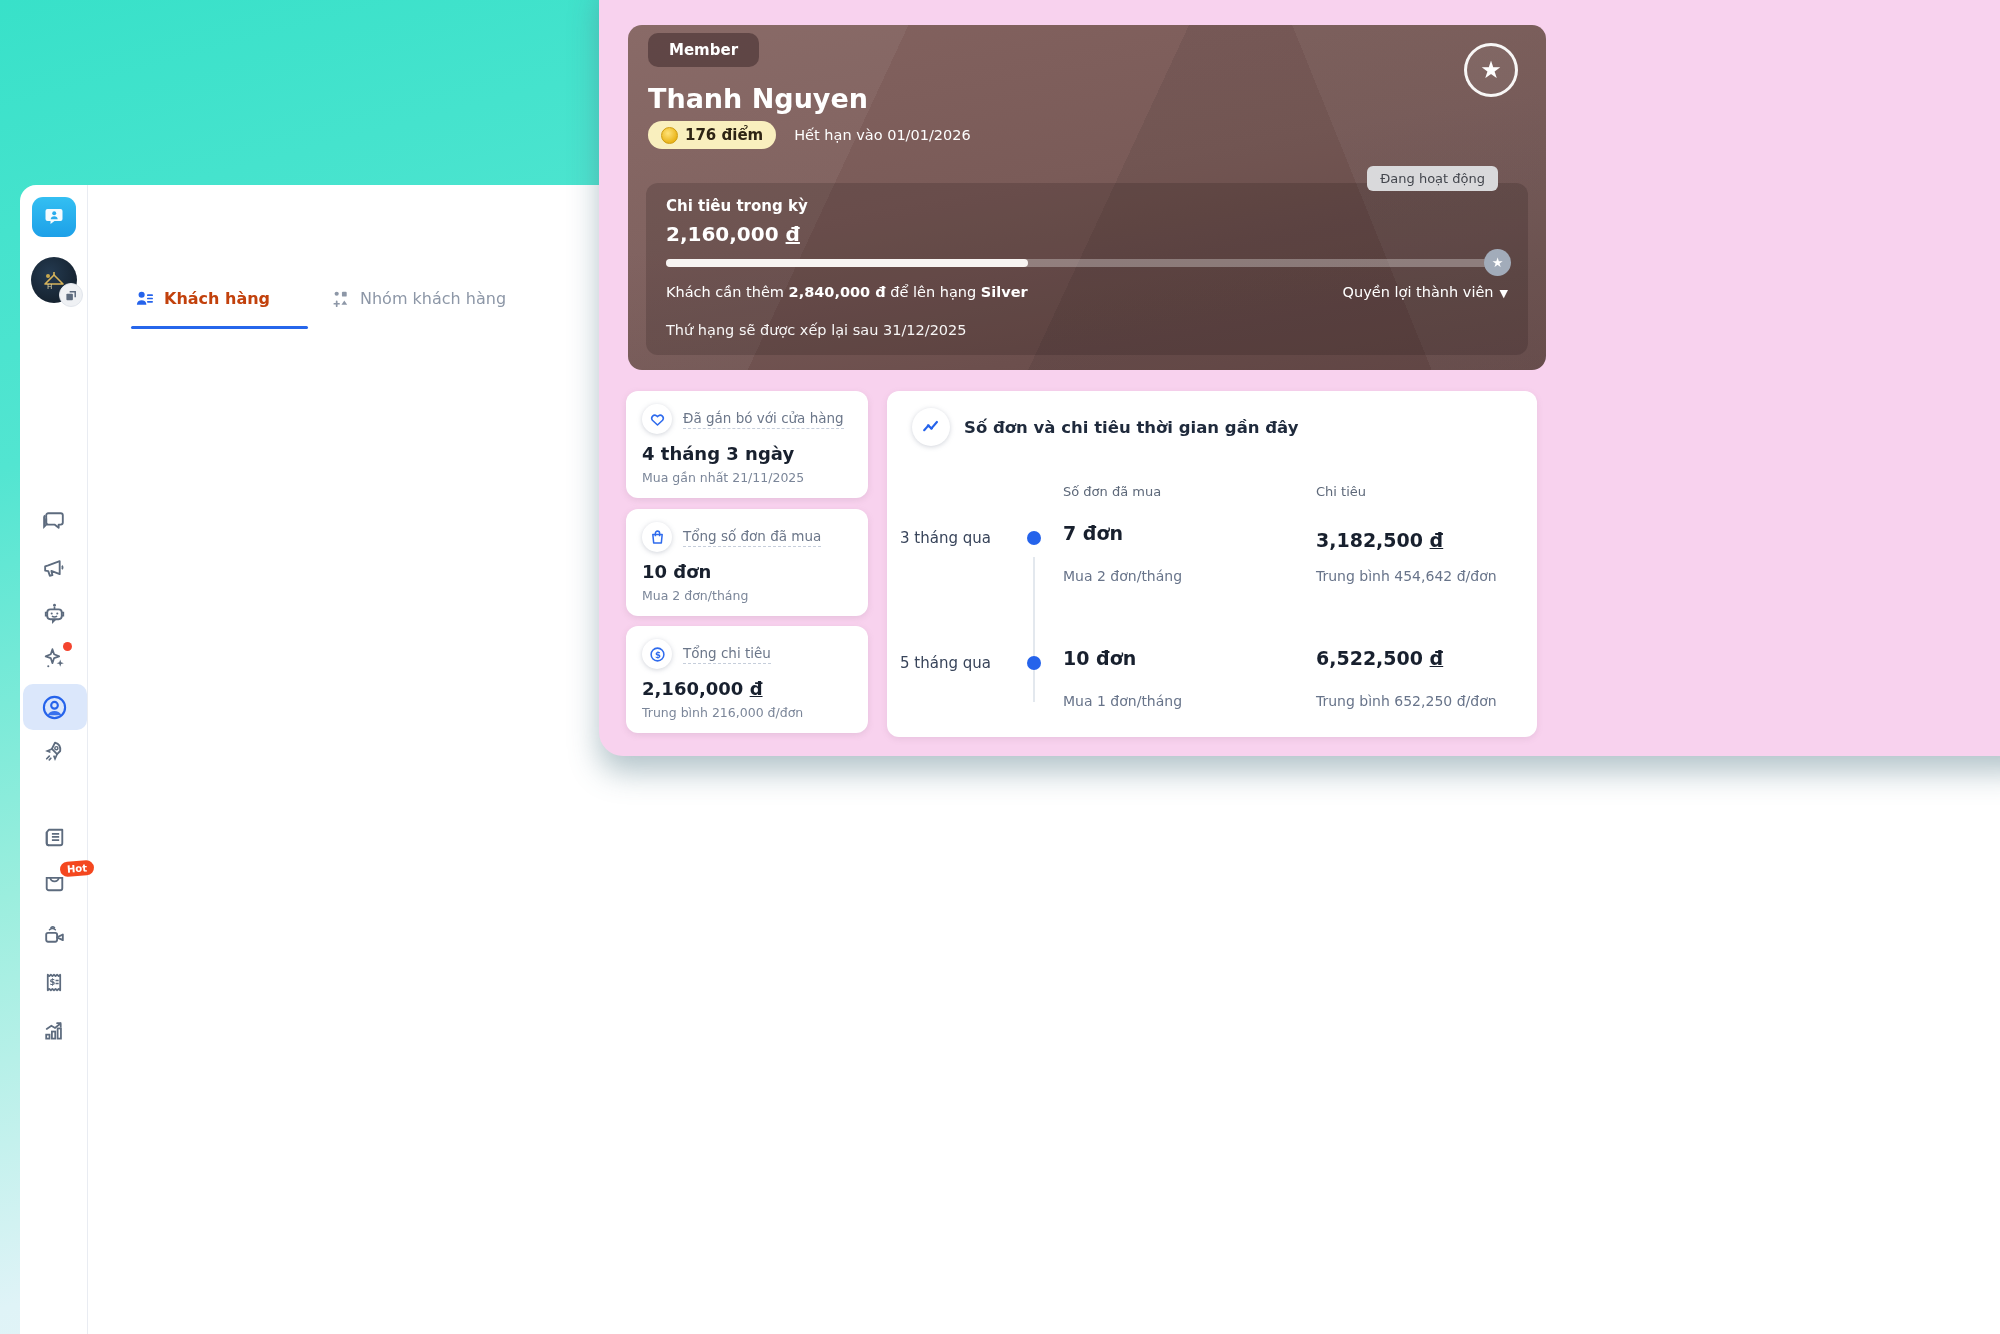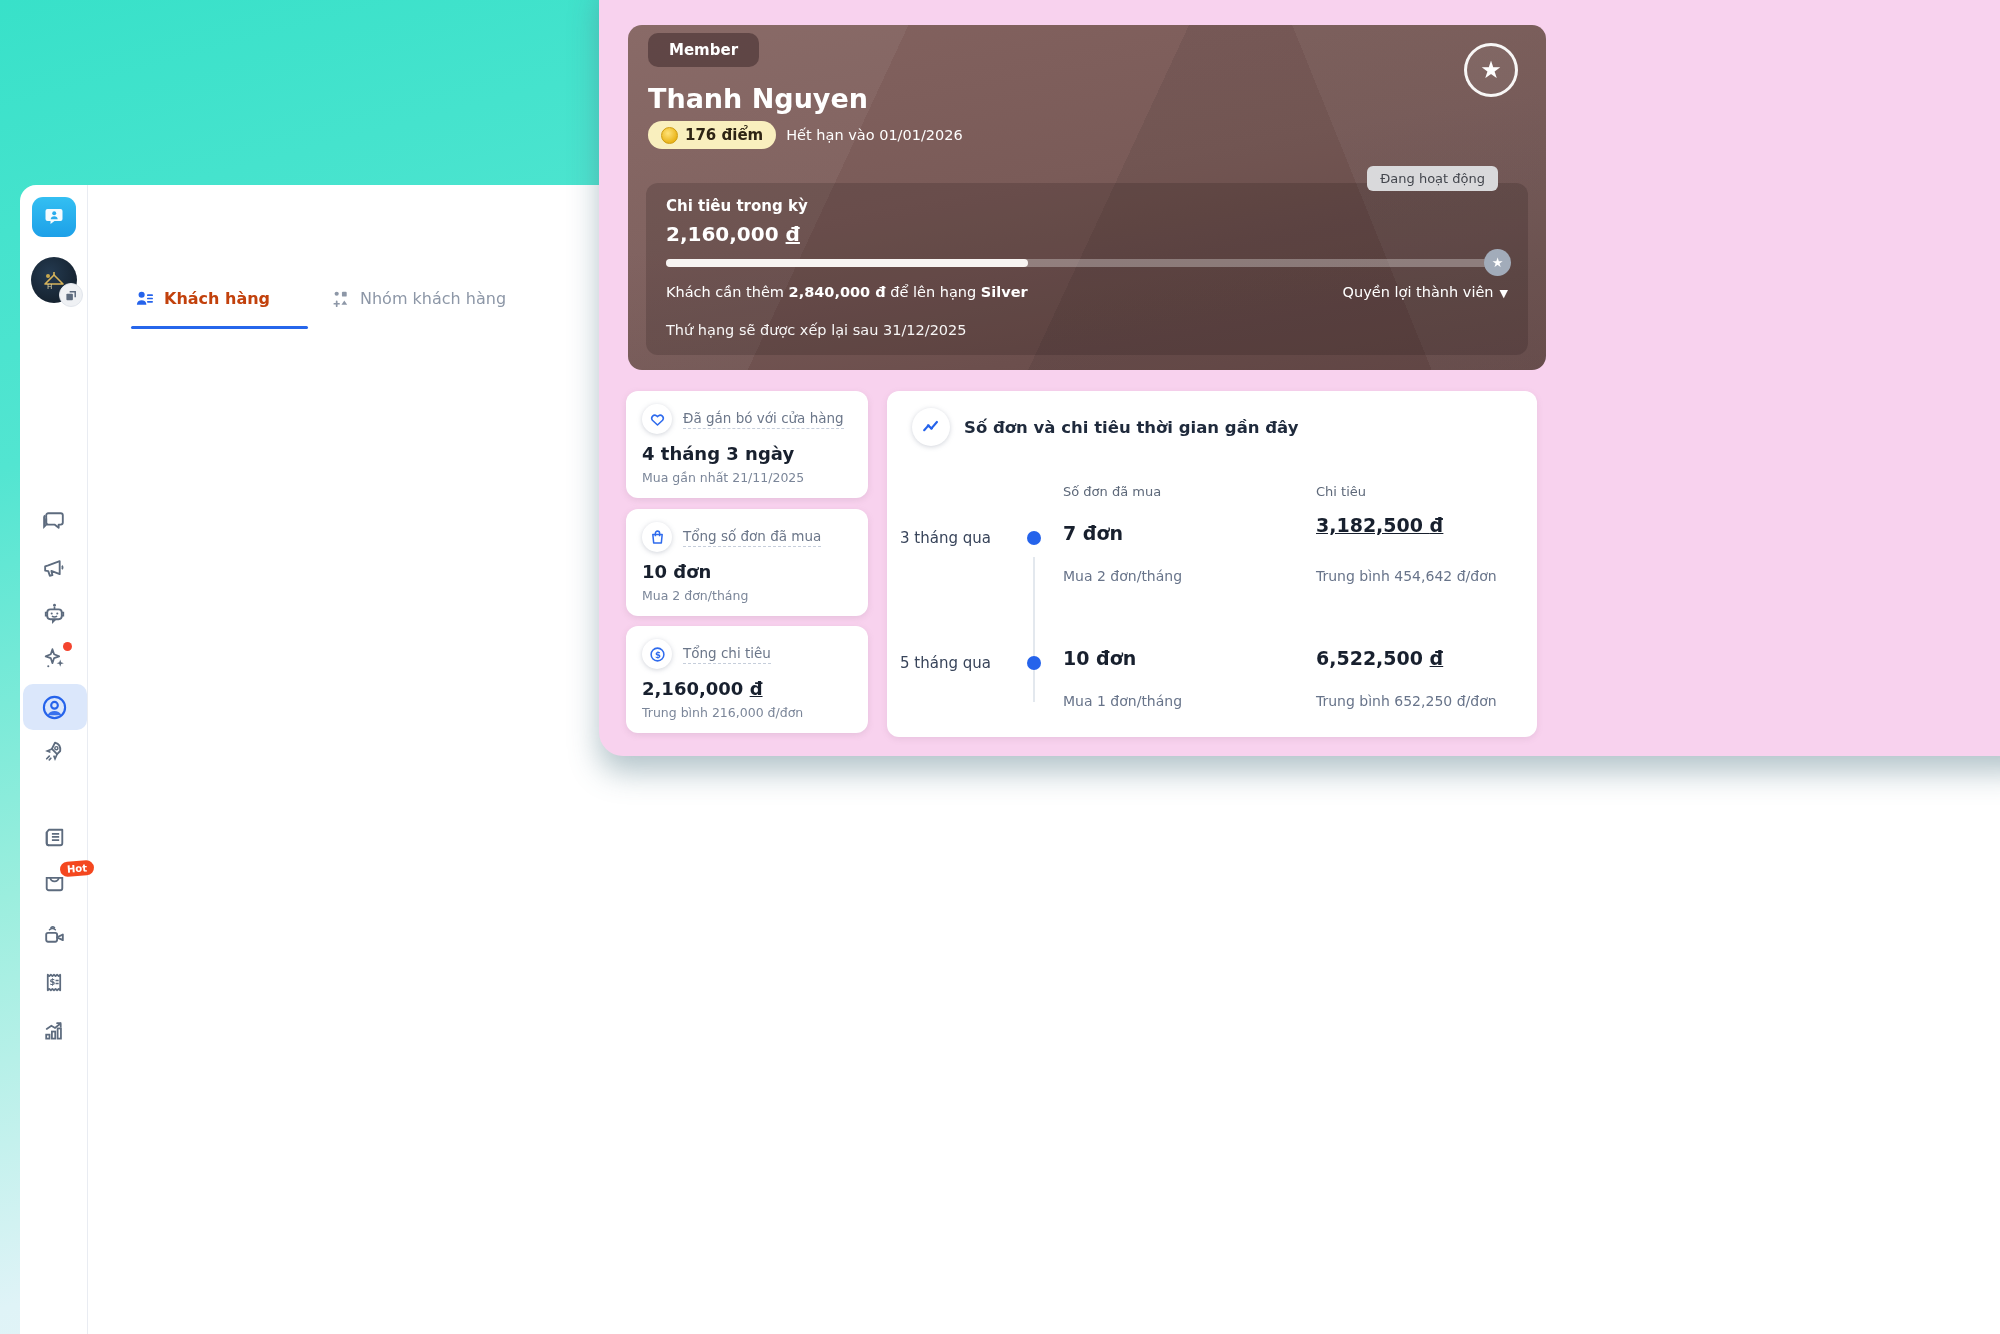--- a/index.html
+++ b/index.html
@@ -77,21 +77,21 @@
     background:
       linear-gradient(115deg, rgba(255,255,255,.05) 0 26%, rgba(255,255,255,0) 26% 52%, rgba(0,0,0,.07) 52% 100%),
       linear-gradient(248deg, rgba(255,255,255,.05) 0 24%, rgba(255,255,255,0) 24%),
       linear-gradient(170deg,#83625f 0%,#7a5b58 45%,#6c4f4d 80%,#674a49 100%); }
   .member-tag { position:absolute; left:20px; top:8px; background:rgba(56,36,38,.5);
     padding:8px 21px; border-radius:10px; font-size:15px; font-weight:600; }
   .star-btn { position:absolute; right:28px; top:18px; width:54px; height:54px; border-radius:50%;
     border:3px solid rgba(255,255,255,.95); background:rgba(255,255,255,.06);
     display:flex; align-items:center; justify-content:center; font-size:24px; color:#fff; }
   .member-name { position:absolute; left:20px; top:58px; font-size:27px; font-weight:bold; }
-  .points-row { position:absolute; left:20px; top:96px; display:flex; align-items:center; gap:10px; }
+  .points-row { position:absolute; left:20px; top:96px; display:flex; align-items:center; gap:18px; }
   .points-pill { background:#f9efbe; border-radius:16px; padding:5px 13px; display:flex; align-items:center; gap:7px; }
   .points-pill b { color:#2e2414; font-size:15px; }
   .coin { width:17px; height:17px; border-radius:50%; background:radial-gradient(circle at 40% 35%,#ffe37a,#eab51b 70%);
     border:1.5px solid #cf9c10; }
   .expiry { font-size:14.5px; color:#fdfdfd; }
   .active-badge { position:absolute; right:48px; top:141px; background:#d9d9db; color:#43464d;
     font-size:13px; padding:5px 13px; border-radius:6px; z-index:2; }
   .spend-panel { position:absolute; left:18px; top:158px; width:882px; height:172px; border-radius:12px;
     background:rgba(30,16,18,.18); padding:14px 20px; }
   .spend-label { font-size:15px; font-weight:600; }
@@ -514,21 +514,21 @@
       </span>
       <span class="rp-title">Số đơn và chi tiêu thời gian gần đây</span>
     </div>
     <span class="rp-colhead" style="left:176px;">Số đơn đã mua</span>
     <span class="rp-colhead" style="left:429px;">Chi tiêu</span>
     <div class="rp-line"></div>
 
     <span class="rp-period" style="left:13px;top:138px;">3 tháng qua</span>
     <span class="rp-dot" style="left:140px;top:140px;"></span>
     <span class="rp-value" style="left:176px;top:131px;">7 đơn</span>
-    <span class="rp-value" style="left:429px;top:123px;text-decoration:underline;"><span>3,182,500</span> <span class="underline-d">đ</span></span>
+    <span class="rp-value" style="left:429px;top:138px;"><span>3,182,500</span> <span class="underline-d">đ</span></span>
     <span class="rp-sub" style="left:176px;top:177px;">Mua 2 đơn/tháng</span>
     <span class="rp-sub" style="left:429px;top:177px;">Trung bình 454,642 đ/đơn</span>
 
     <span class="rp-period" style="left:13px;top:263px;">5 tháng qua</span>
     <span class="rp-dot" style="left:140px;top:265px;"></span>
     <span class="rp-value" style="left:176px;top:256px;">10 đơn</span>
     <span class="rp-value" style="left:429px;top:256px;"><span>6,522,500</span> <span class="underline-d">đ</span></span>
     <span class="rp-sub" style="left:176px;top:302px;">Mua 1 đơn/tháng</span>
     <span class="rp-sub" style="left:429px;top:302px;">Trung bình 652,250 đ/đơn</span>
   </div>

